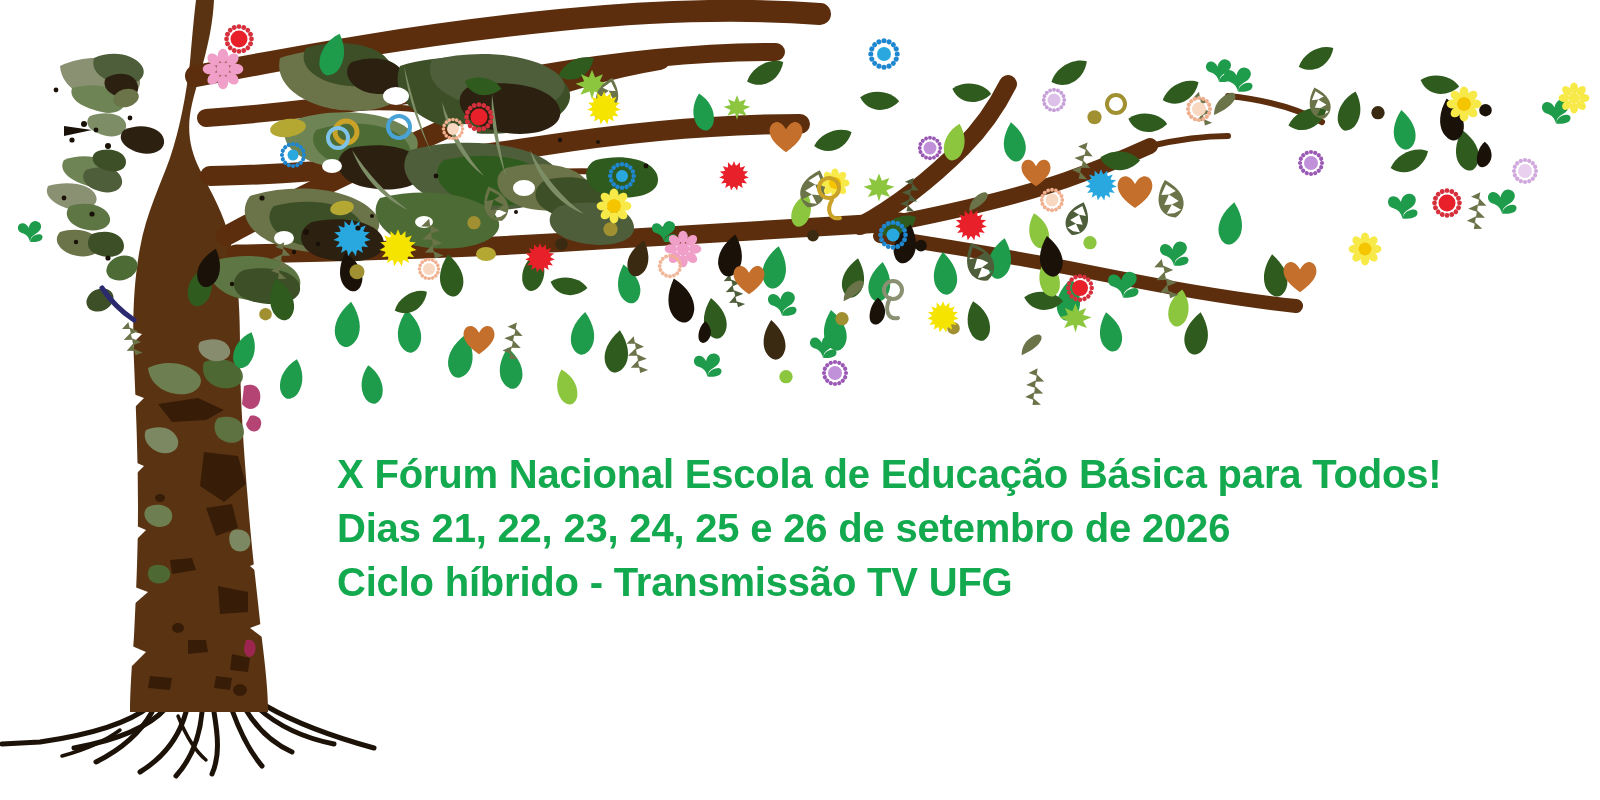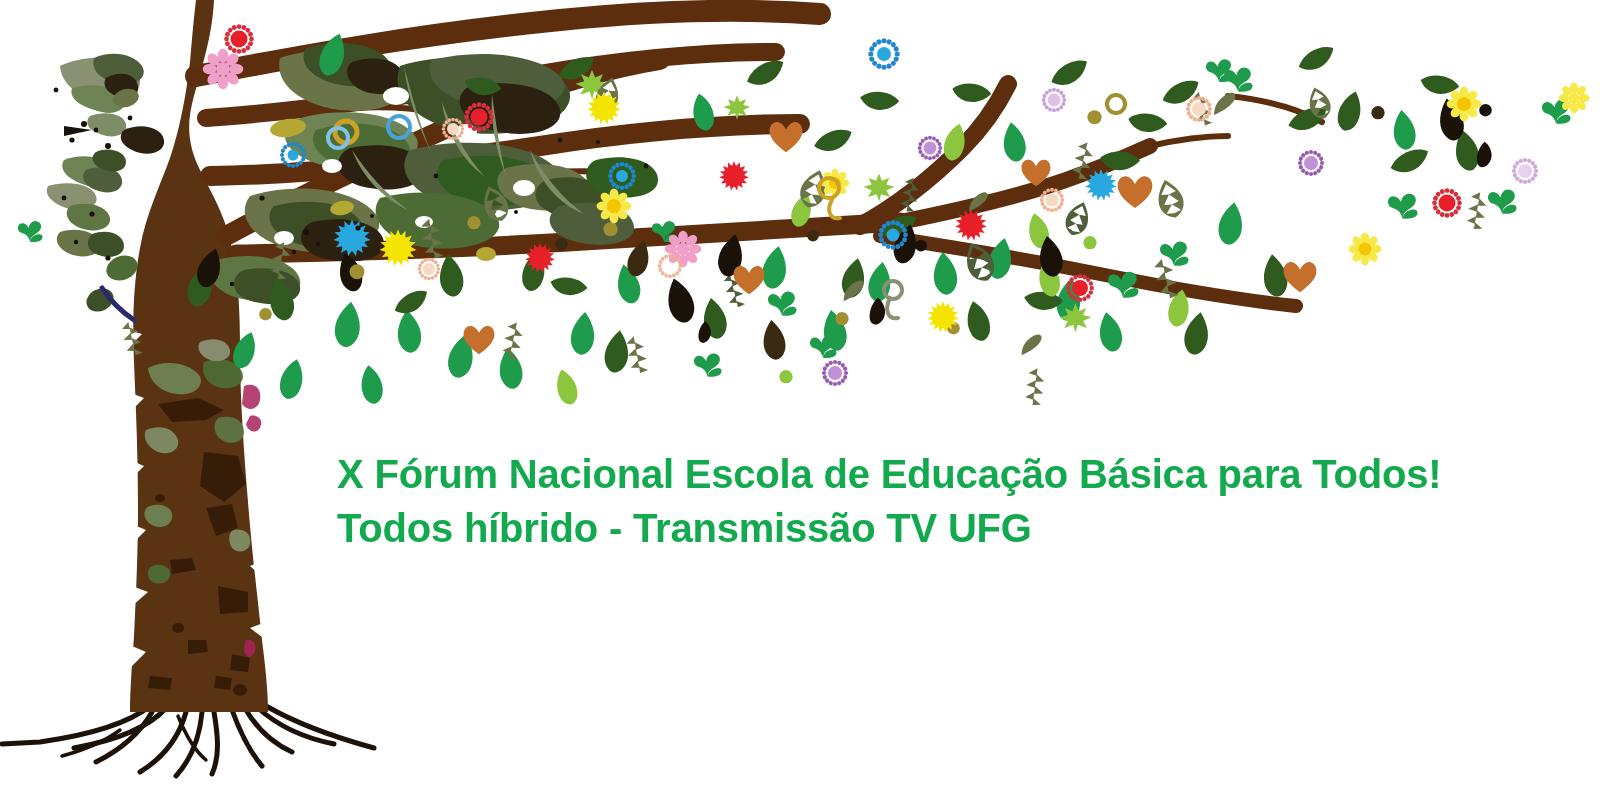--- a/index.html
+++ b/index.html
@@ -617,16 +617,17 @@
         <circle cx="646" cy="166" r="2.4"></circle>
       <circle cx="598" cy="142" r="2"></circle>
         <circle cx="262" cy="198" r="2.6"></circle>
       <circle cx="232" cy="284" r="2.2"></circle>
         <circle cx="516" cy="212" r="2"></circle>
     </g>
   </svg>
 
   <div id="headline">
     <span class="line">X Fórum Nacional Escola de Educação Básica para Todos!</span>
-    <span class="line">Todos híbrido - Transmissão TV UFG</span>
+    <span class="line">Dias 21, 22, 23, 24, 25 e 26 de setembro de 2026</span>
+    <span class="line">Ciclo híbrido - Transmissão TV UFG</span>
   </div>
 
 </div>
 
 </body></html>

